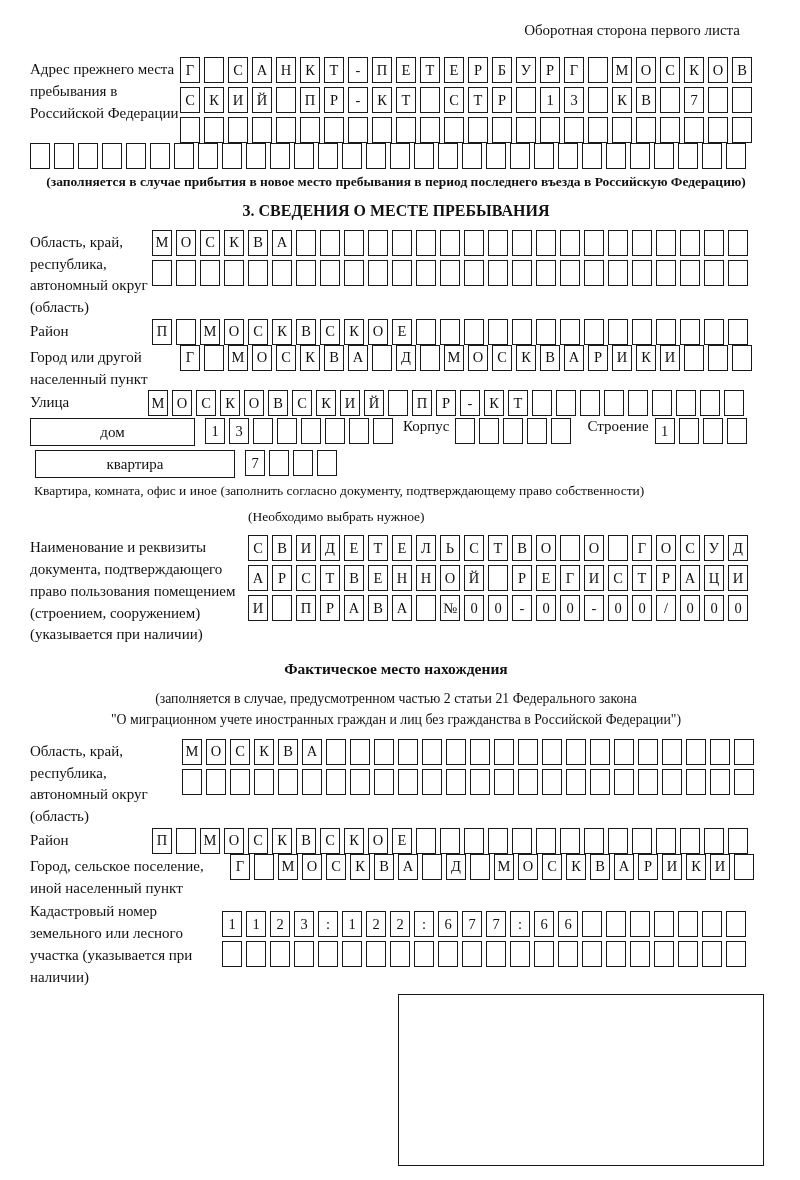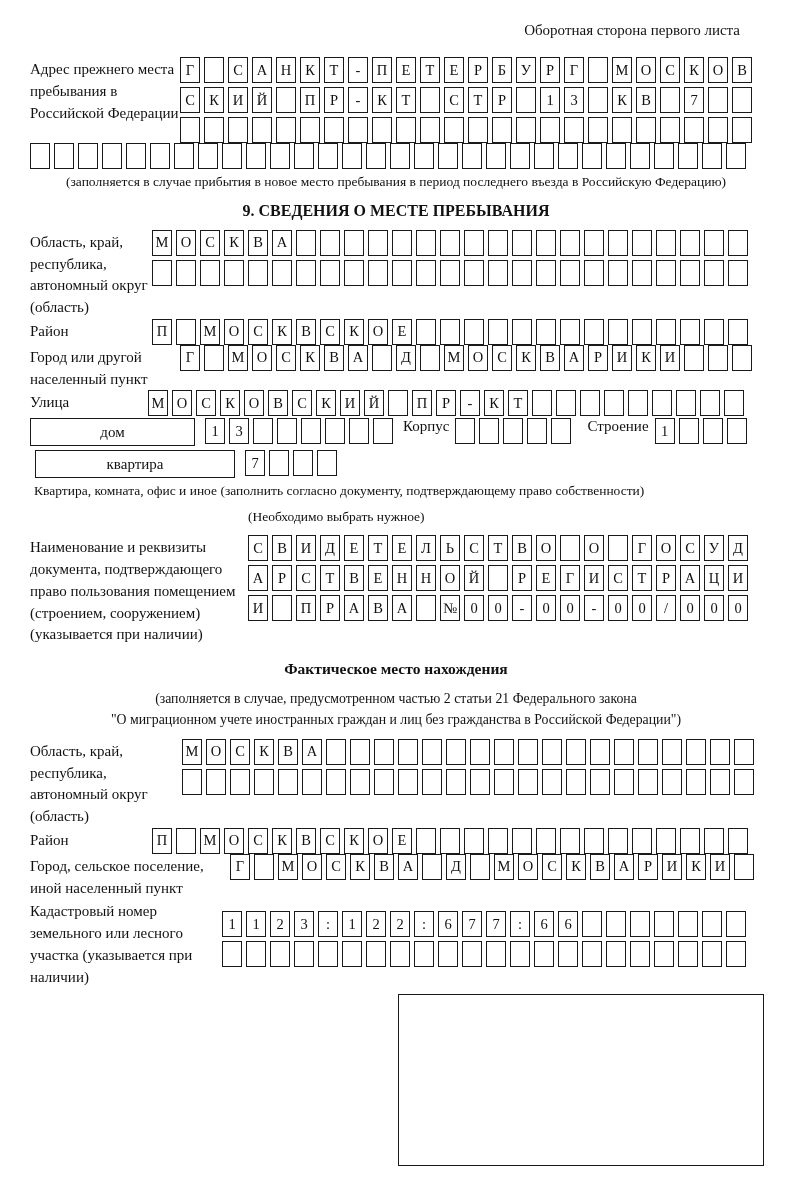--- a/index.html
+++ b/index.html
@@ -27,21 +27,21 @@
     font-size:14.5px; background:#fff;
   }
 
   .w150 { width:150px; } .w122 { width:122px; } .w118 { width:118px; }
   .w218 { width:218px; } .w152 { width:152px; } .w200 { width:200px; }
   .w192 { width:192px; }
 
   .fullrow { margin:0 0 4px 0; }
 
   .note { font-size:13.5px; line-height:1.4; }
-  .note.center { text-align:center; margin:4px 0 8px 0; }
+  .note.center { text-align:center; margin:4px 0 8px 0;font-weight:bold; }
   .note.left { margin:2px 0 8px 0; padding-left:4px; }
 
   .sec-title { text-align:center; font-weight:bold; font-size:16px; margin:10px 0 10px 0; }
 
   .widebox {
     border:1.5px solid #1a1a1a; height:28px;
     display:flex; align-items:center; justify-content:center;
     font-size:15px; flex:none;
   }
   .house-row { display:flex; align-items:flex-start; margin:2px 0 4px 0; }
@@ -177,21 +177,21 @@
       <span class="cell"></span>
       <span class="cell"></span>
       <span class="cell"></span>
       <span class="cell"></span>
       <span class="cell"></span>
       <span class="cell"></span>
       <span class="cell"></span>
     </div>
   <div class="note center">(заполняется в случае прибытия в новое место пребывания в период последнего въезда в Российскую Федерацию)</div>
 
-  <div class="sec-title">9. СВЕДЕНИЯ О МЕСТЕ ПРЕБЫВАНИЯ</div>
+  <div class="sec-title">3. СВЕДЕНИЯ О МЕСТЕ ПРЕБЫВАНИЯ</div>
 
   <div class="frow">
     <div class="flabel w122">Область, край, республика, автономный округ (область)</div>
     <div class="boxcol">
       <div class="cells">
           <span class="cell">М</span>
           <span class="cell">О</span>
           <span class="cell">С</span>
           <span class="cell">К</span>
           <span class="cell">В</span>

